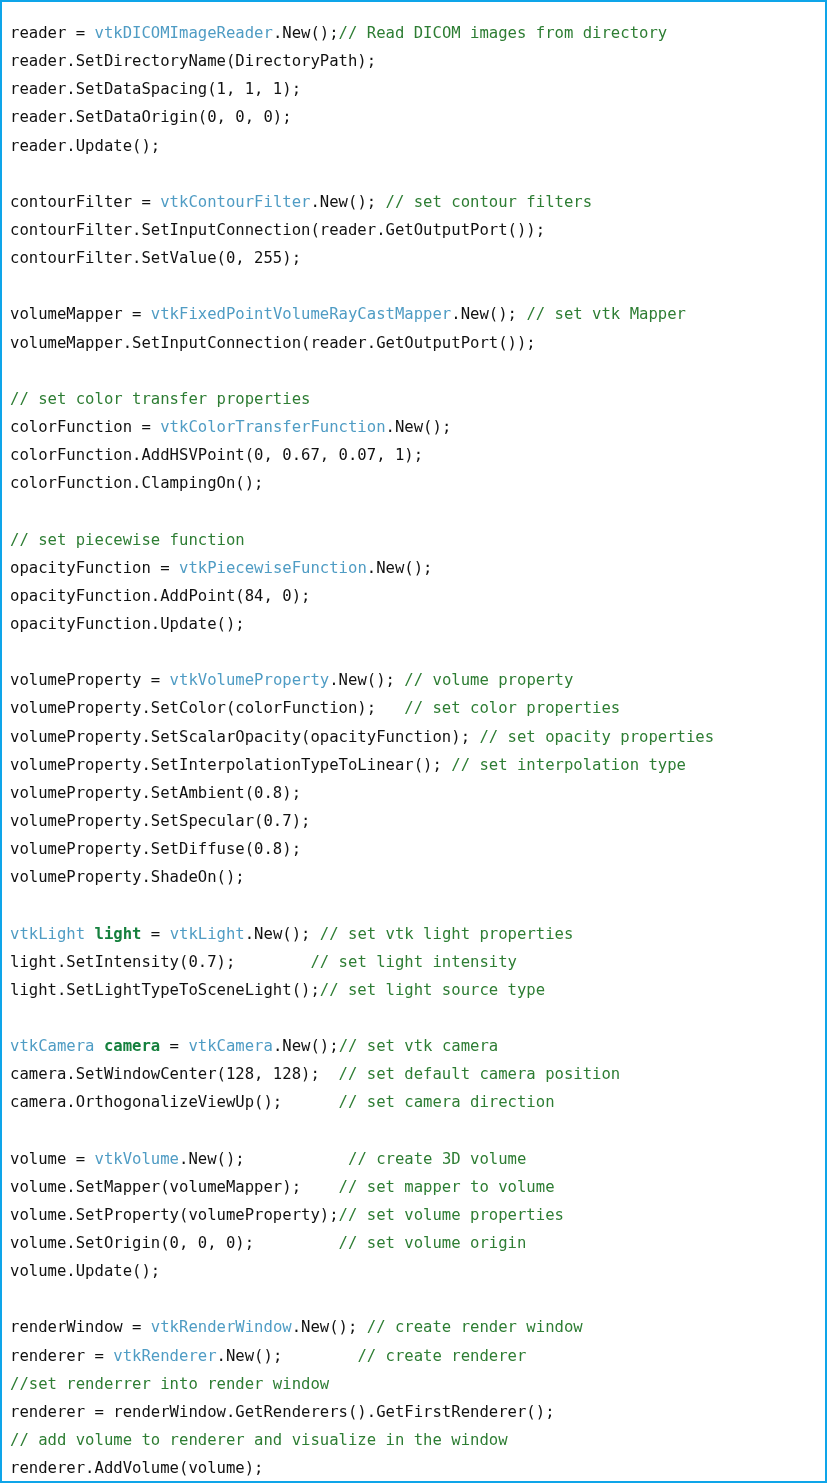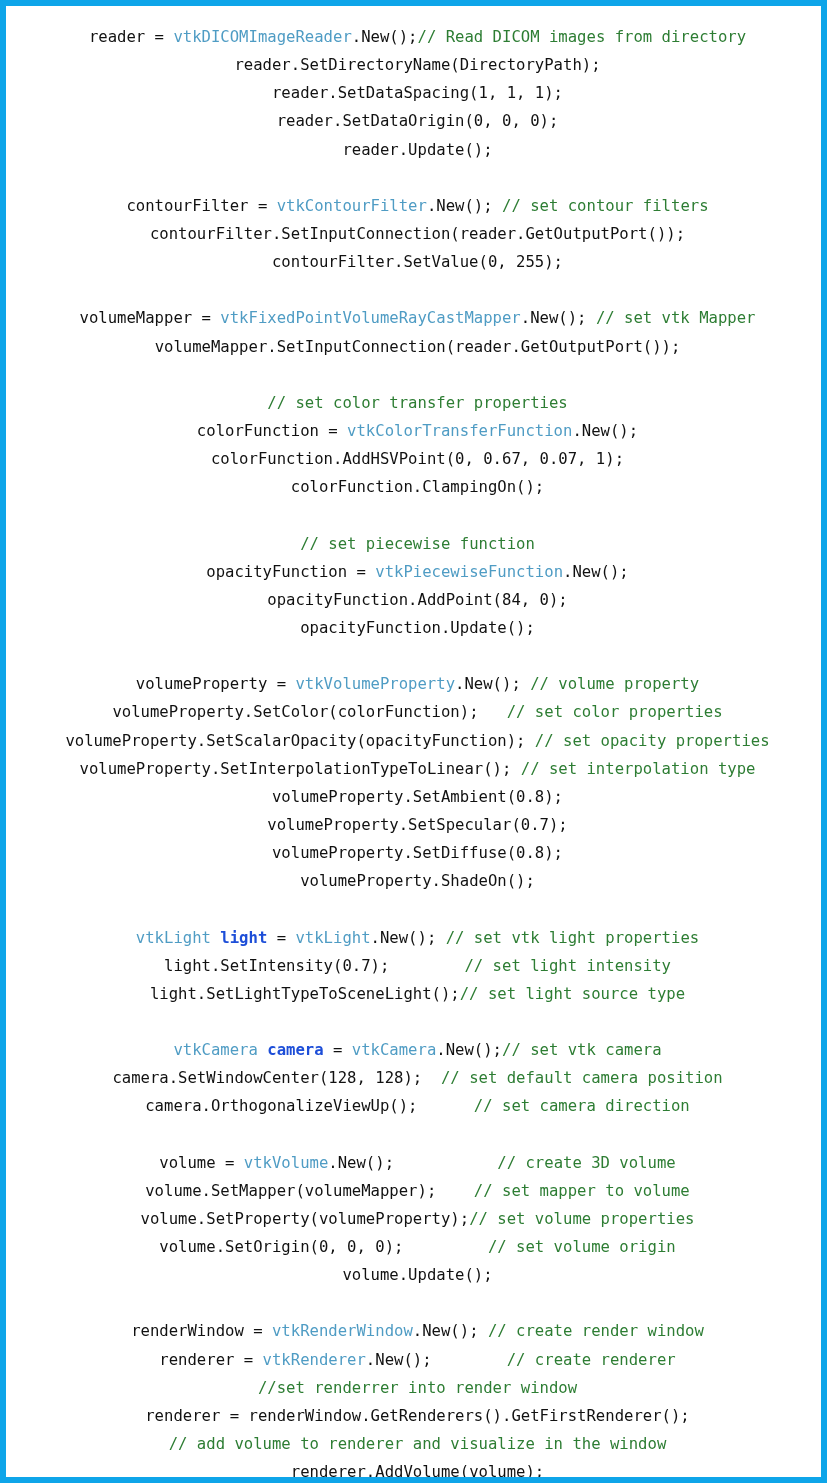--- a/index.html
+++ b/index.html
@@ -10,43 +10,42 @@
   }
   body {
     font-family: "DejaVu Sans Mono", monospace;
   }
   #code-figure {
     position: relative;
     width: 827px;
     height: 1483px;
     box-sizing: border-box;
     background: #ffffff;
-    border: 6px solid #0ea5e9;
+    border: 2px solid #0ea5e9;
     overflow: hidden;
-    text-align: center;
   }
   #code-listing {
     padding: 4px 0 0 8px;
     box-sizing: border-box;
   }
   .code-line {
     font-family: "DejaVu Sans Mono", monospace;
     font-size: 15.6px;
     line-height: 28.15px;
     height: 28.15px;
     white-space: pre;
     color: #111111;
     letter-spacing: 0px;
   }
   .code-line.blank {
     height: 28.15px;
   }
   .tok-plain  { color: #111111; }
   .tok-type   { color: #4f9cc4; }
-  .tok-var    { color: #1d4ed8; font-weight: bold; }
+  .tok-var    { color: #15803d; font-weight: bold; }
   .tok-comment{ color: #2d7d33; }
 </style>
 </head>
 <body>
 
 <div id="code-figure">
   <pre id="code-listing"><div class="code-line"><span class="tok-plain">reader = </span><span class="tok-type">vtkDICOMImageReader</span><span class="tok-plain">.New();</span><span class="tok-comment">// Read DICOM images from directory</span></div><div class="code-line"><span class="tok-plain">reader.SetDirectoryName(DirectoryPath);</span></div><div class="code-line"><span class="tok-plain">reader.SetDataSpacing(1, 1, 1);</span></div><div class="code-line"><span class="tok-plain">reader.SetDataOrigin(0, 0, 0);</span></div><div class="code-line"><span class="tok-plain">reader.Update();</span></div><div class="code-line blank">&nbsp;</div><div class="code-line"><span class="tok-plain">contourFilter = </span><span class="tok-type">vtkContourFilter</span><span class="tok-plain">.New(); </span><span class="tok-comment">// set contour filters</span></div><div class="code-line"><span class="tok-plain">contourFilter.SetInputConnection(reader.GetOutputPort());</span></div><div class="code-line"><span class="tok-plain">contourFilter.SetValue(0, 255);</span></div><div class="code-line blank">&nbsp;</div><div class="code-line"><span class="tok-plain">volumeMapper = </span><span class="tok-type">vtkFixedPointVolumeRayCastMapper</span><span class="tok-plain">.New(); </span><span class="tok-comment">// set vtk Mapper</span></div><div class="code-line"><span class="tok-plain">volumeMapper.SetInputConnection(reader.GetOutputPort());</span></div><div class="code-line blank">&nbsp;</div><div class="code-line"><span class="tok-comment">// set color transfer properties</span></div><div class="code-line"><span class="tok-plain">colorFunction = </span><span class="tok-type">vtkColorTransferFunction</span><span class="tok-plain">.New();</span></div><div class="code-line"><span class="tok-plain">colorFunction.AddHSVPoint(0, 0.67, 0.07, 1);</span></div><div class="code-line"><span class="tok-plain">colorFunction.ClampingOn();</span></div><div class="code-line blank">&nbsp;</div><div class="code-line"><span class="tok-comment">// set piecewise function</span></div><div class="code-line"><span class="tok-plain">opacityFunction = </span><span class="tok-type">vtkPiecewiseFunction</span><span class="tok-plain">.New();</span></div><div class="code-line"><span class="tok-plain">opacityFunction.AddPoint(84, 0);</span></div><div class="code-line"><span class="tok-plain">opacityFunction.Update();</span></div><div class="code-line blank">&nbsp;</div><div class="code-line"><span class="tok-plain">volumeProperty = </span><span class="tok-type">vtkVolumeProperty</span><span class="tok-plain">.New(); </span><span class="tok-comment">// volume property</span></div><div class="code-line"><span class="tok-plain">volumeProperty.SetColor(colorFunction);   </span><span class="tok-comment">// set color properties</span></div><div class="code-line"><span class="tok-plain">volumeProperty.SetScalarOpacity(opacityFunction); </span><span class="tok-comment">// set opacity properties</span></div><div class="code-line"><span class="tok-plain">volumeProperty.SetInterpolationTypeToLinear(); </span><span class="tok-comment">// set interpolation type</span></div><div class="code-line"><span class="tok-plain">volumeProperty.SetAmbient(0.8);</span></div><div class="code-line"><span class="tok-plain">volumeProperty.SetSpecular(0.7);</span></div><div class="code-line"><span class="tok-plain">volumeProperty.SetDiffuse(0.8);</span></div><div class="code-line"><span class="tok-plain">volumeProperty.ShadeOn();</span></div><div class="code-line blank">&nbsp;</div><div class="code-line"><span class="tok-type">vtkLight</span><span class="tok-plain"> </span><span class="tok-var">light</span><span class="tok-plain"> = </span><span class="tok-type">vtkLight</span><span class="tok-plain">.New(); </span><span class="tok-comment">// set vtk light properties</span></div><div class="code-line"><span class="tok-plain">light.SetIntensity(0.7);        </span><span class="tok-comment">// set light intensity</span></div><div class="code-line"><span class="tok-plain">light.SetLightTypeToSceneLight();</span><span class="tok-comment">// set light source type</span></div><div class="code-line blank">&nbsp;</div><div class="code-line"><span class="tok-type">vtkCamera</span><span class="tok-plain"> </span><span class="tok-var">camera</span><span class="tok-plain"> = </span><span class="tok-type">vtkCamera</span><span class="tok-plain">.New();</span><span class="tok-comment">// set vtk camera</span></div><div class="code-line"><span class="tok-plain">camera.SetWindowCenter(128, 128);  </span><span class="tok-comment">// set default camera position</span></div><div class="code-line"><span class="tok-plain">camera.OrthogonalizeViewUp();      </span><span class="tok-comment">// set camera direction</span></div><div class="code-line blank">&nbsp;</div><div class="code-line"><span class="tok-plain">volume = </span><span class="tok-type">vtkVolume</span><span class="tok-plain">.New();           </span><span class="tok-comment">// create 3D volume</span></div><div class="code-line"><span class="tok-plain">volume.SetMapper(volumeMapper);    </span><span class="tok-comment">// set mapper to volume</span></div><div class="code-line"><span class="tok-plain">volume.SetProperty(volumeProperty);</span><span class="tok-comment">// set volume properties</span></div><div class="code-line"><span class="tok-plain">volume.SetOrigin(0, 0, 0);         </span><span class="tok-comment">// set volume origin</span></div><div class="code-line"><span class="tok-plain">volume.Update();</span></div><div class="code-line blank">&nbsp;</div><div class="code-line"><span class="tok-plain">renderWindow = </span><span class="tok-type">vtkRenderWindow</span><span class="tok-plain">.New(); </span><span class="tok-comment">// create render window</span></div><div class="code-line"><span class="tok-plain">renderer = </span><span class="tok-type">vtkRenderer</span><span class="tok-plain">.New();        </span><span class="tok-comment">// create renderer</span></div><div class="code-line"><span class="tok-comment">//set renderrer into render window</span></div><div class="code-line"><span class="tok-plain">renderer = renderWindow.GetRenderers().GetFirstRenderer();</span></div><div class="code-line"><span class="tok-comment">// add volume to renderer and visualize in the window</span></div><div class="code-line"><span class="tok-plain">renderer.AddVolume(volume);</span></div><div class="code-line"></div></pre>
 </div>
 
 </body></html>

